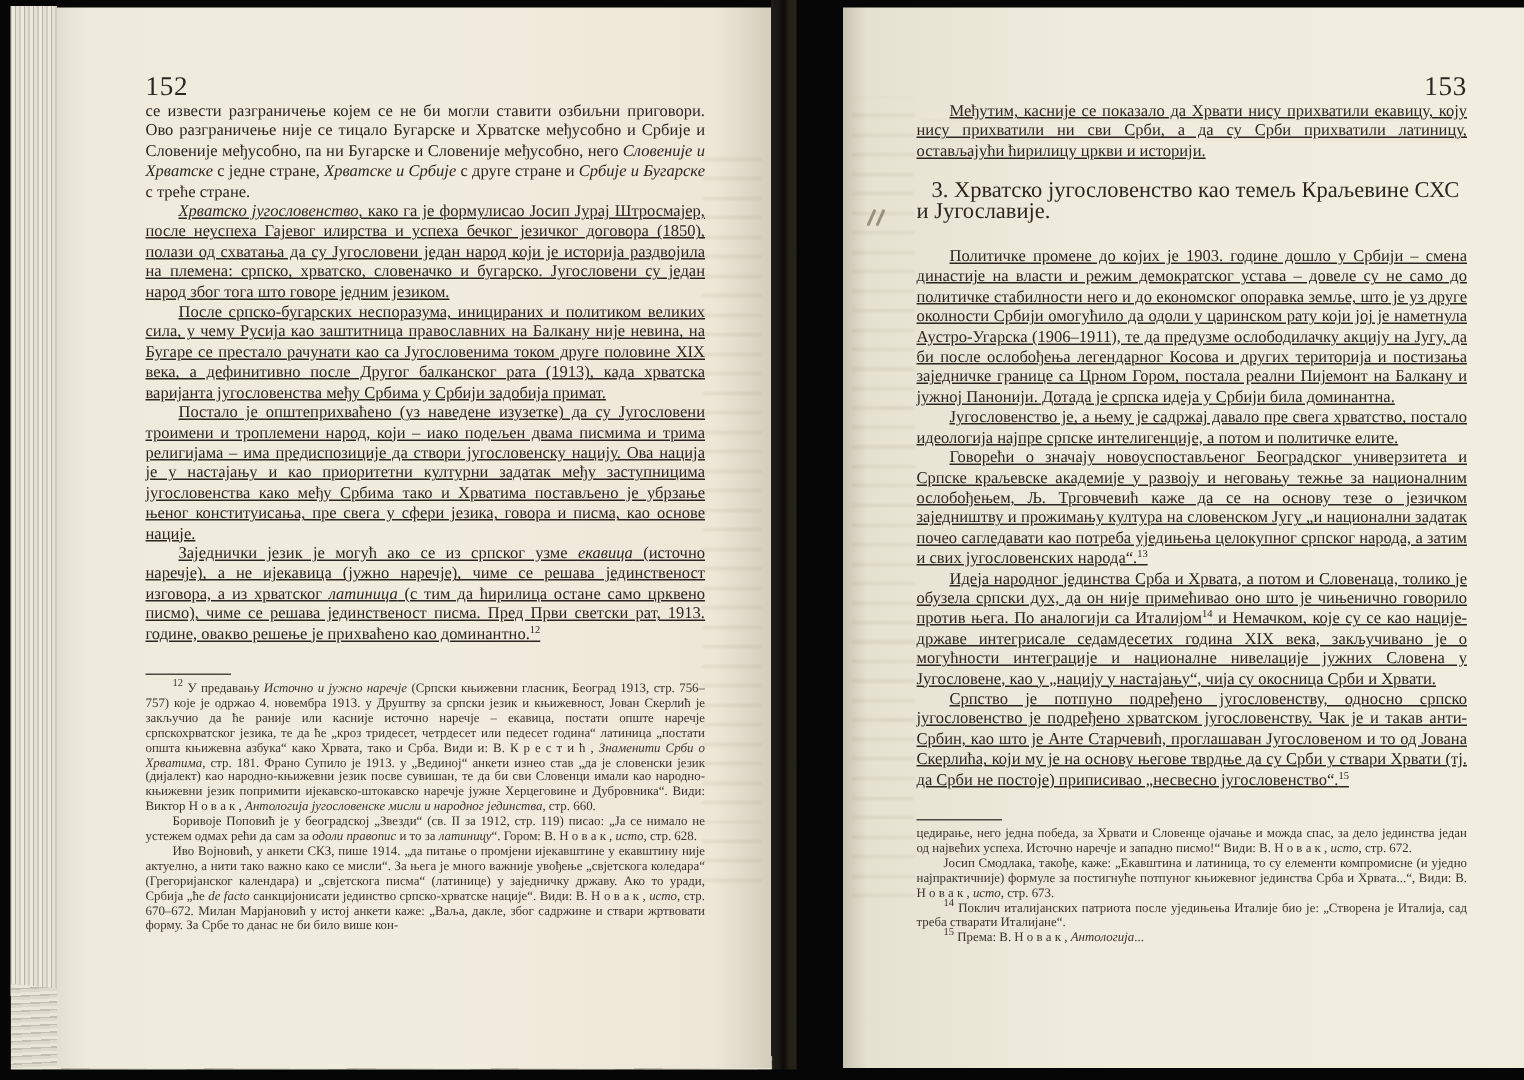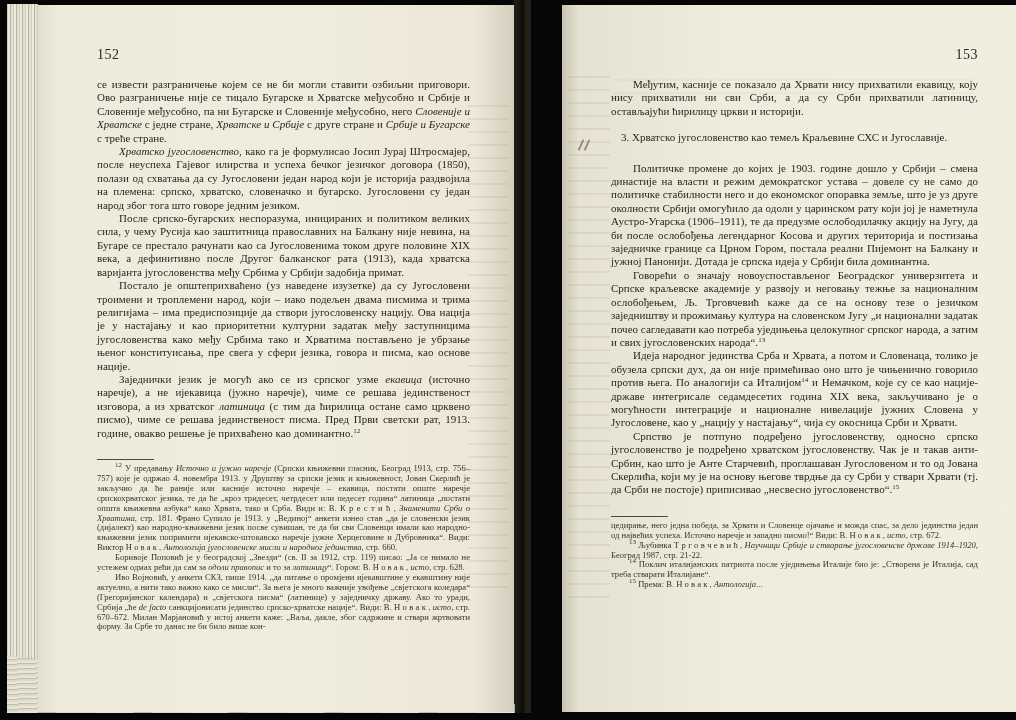--- a/index.html
+++ b/index.html
@@ -33,26 +33,26 @@
   }
   .bottom-black{position:absolute;left:0;bottom:0;width:1016px;height:7px;background:var(--bg);}
   .bottom-edges{
     position:absolute;left:7px;bottom:6px;width:508px;height:62px;
     background:repeating-linear-gradient(177deg,#e9e6d8 0 2px,#c3bfae 2px 3px,#ddd9ca 3px 5px);
     clip-path:polygon(0 6%,48% 48%,100% 84%,100% 100%,0 100%);
   }
   .content{position:absolute;top:42px;width:373px;color:var(--ink);}
   .content-left{left:59px;}
   .content-right{left:49px;width:367px;}
-  .pagenum{font-size:14px;letter-spacing:.5px;color:var(--ink);}
+  .pagenum{font-size:18px;letter-spacing:.5px;color:var(--ink);}
   .pagenum-right{text-align:right;}
-  .main{margin-top:15px;font-size:11px;line-height:13.4px;text-align:justify;}
+  .main{font-size:11px;line-height:13.4px;text-align:justify;}
   .main p{margin:0;}
-  .main p.indent{text-indent:22px;}
-  .heading{margin:13px 0 1px 0;font-size:11px;line-height:13.4px;text-indent:10px;}
+  .main p.indent{text-indent:22px;text-decoration:underline;}
+  .heading{margin:13px 0 1px 0;font-size:15px;line-height:13.4px;text-indent:10px;}
   sup{font-size:7px;line-height:0;vertical-align:4px;}
   i{font-style:italic;}
   .fnblock{margin-top:19px;}
   .fnrule{width:57px;border-top:1px solid #4d4840;margin-bottom:4px;}
   .footnotes{font-size:8.6px;line-height:9.9px;text-align:justify;color:var(--ink-soft);}
   .footnotes p{margin:0;}
   .footnotes p.indent{text-indent:18px;}
   
   .ghost{
     position:absolute;pointer-events:none;opacity:.16;filter:blur(.6px);
@@ -107,29 +107,30 @@
         <span></span>
       </div>
     <div class="content content-right">
       <div class="pagenum pagenum-right">153</div>
       <div class="main">
           <p class="indent"><span>Међутим, касније се показало да Хрвати нису прихватили екавицу, коју нису прихватили ни сви Срби, а да су Срби прихватили латиницу, остављајући ћирилицу цркви и историји.</span></p>
         </div>
       <div class="heading">3. Хрватско југословенство као темељ Краљевине СХС и Југославије.</div>
       <div class="main" style="margin-top:17px;">
           <p class="indent"><span>Политичке промене до којих је 1903. године дошло у Србији – смена династије на власти и режим демократског устава – довеле су не само до политичке стабилности него и до економског опоравка земље, што је уз друге околности Србији омогућило да одоли у царинском рату који јој је наметнула Аустро-Угарска (1906–1911), те да предузме ослободилачку акцију на Југу, да би после ослобођења легендарног Косова и других територија и постизања заједничке границе са Црном Гором, постала реални Пијемонт на Балкану и јужној Панонији. Дотада је српска идеја у Србији била доминантна.</span></p>
+          <p class="indent"><span>Југословенство је, а њему је садржај давало пре свега хрватство, постало идеологија најпре српске интелигенције, а потом и политичке елите.</span></p>
           <p class="indent"><span>Говорећи о значају новоуспостављеног Београдског универзитета и Српске краљевске академије у развоју и неговању тежње за националним ослобођењем, Љ. Трговчевић каже да се на основу тезе о језичком заједништву и прожимању култура на словенском Југу „и национални задатак почео сагледавати као потреба уједињења целокупног српског народа, а затим и свих југословенских народа“.</span><sup>13</sup></p>
           <p class="indent"><span>Идеја народног јединства Срба и Хрвата, а потом и Словенаца, толико је обузела српски дух, да он није примећивао оно што је чињенично говорило против њега. По аналогији са Италијом</span><sup>14</sup><span> и Немачком, које су се као нације-државе интегрисале седамдесетих година XIX века, закључивано је о могућности интеграције и националне нивелације јужних Словена у Југословене, као у „нацију у настајању“, чија су окосница Срби и Хрвати.</span></p>
           <p class="indent"><span>Српство је потпуно подређено југословенству, односно српско југословенство је подређено хрватском југословенству. Чак је и такав анти-Србин, као што је Анте Старчевић, проглашаван Југословеном и то од Јована Скерлића, који му је на основу његове тврдње да су Срби у ствари Хрвати (тј. да Срби не постоје) приписивао „несвесно југословенство“.</span><sup>15</sup></p>
         </div>
       <div class="fnblock">
         <div class="fnrule"></div>
         <div class="footnotes">
             <p><span>цедирање, него једна победа, за Хрвати и Словенце ојачање и можда спас, за дело јединства један од највећих успеха. Источно наречје и западно писмо!“ Види: В. Н о в а к , </span><i>исто</i><span>, стр. 672.</span></p>
-            <p class="indent"><sup>13</sup><span> Љубинка Т р г о в ч е в и ћ , </span><i>Научници Србије и стварање југословенске државе 1914–1920</i><span>, Београд 1987, стр. 21-22.</span></p>
+            <p class="indent"><span>Јосип Смодлака, такође, каже: „Екавштина и латиница, то су елементи компромисне (и уједно најпрактичније) формуле за постигнуће потпуног књижевног јединства Срба и Хрвата...“, Види: В. Н о в а к , </span><i>исто</i><span>, стр. 673.</span></p>
             <p class="indent"><sup>14</sup><span> Поклич италијанских патриота после уједињења Италије био је: „Створена је Италија, сад треба стварати Италијане“.</span></p>
             <p class="indent"><sup>15</sup><span> Према: В. Н о в а к , </span><i>Антологија</i><span>...</span></p>
           </div>
       </div>
     </div>
   </div>
 
   <div class="gutter"></div>
   <div class="bottom-black"></div>
 

